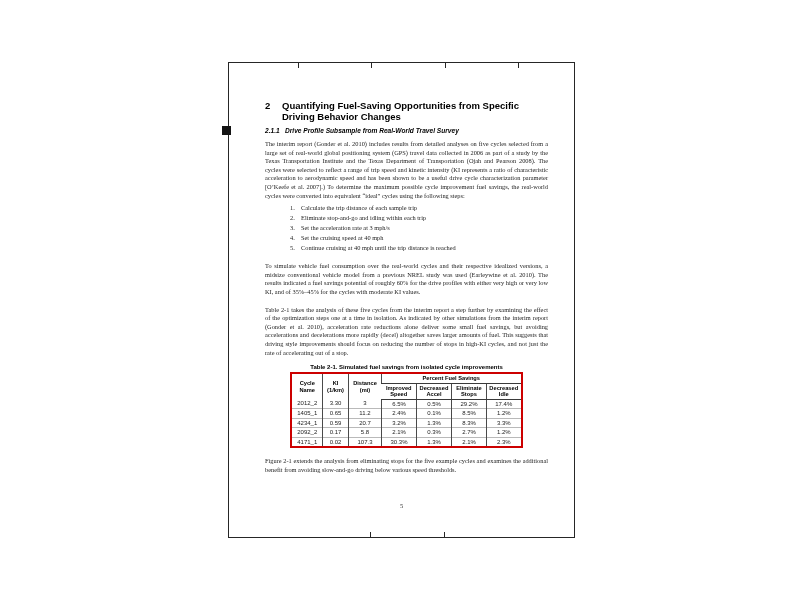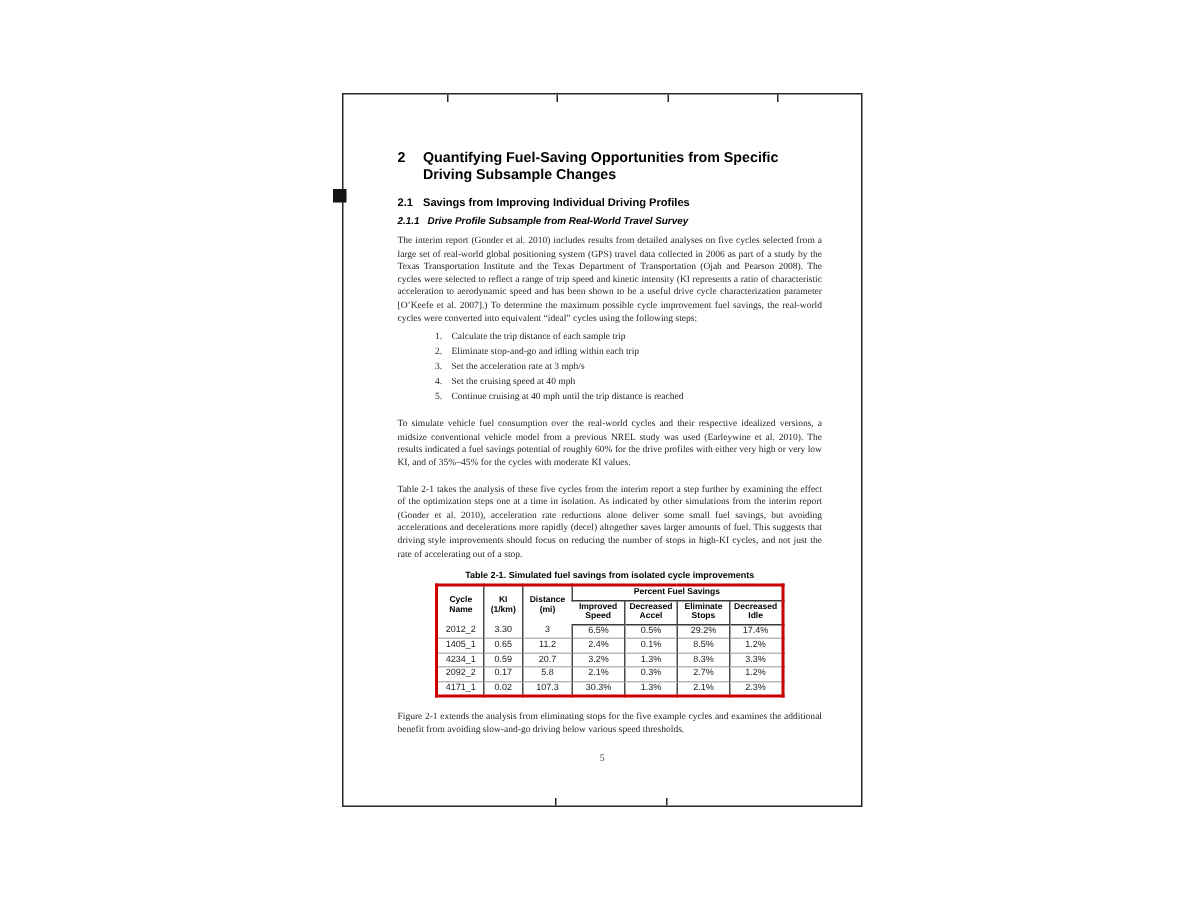--- a/index.html
+++ b/index.html
@@ -60,27 +60,23 @@
   <div class="tick t" style="left:216px"></div>
   <div class="tick t" style="left:289px"></div>
   <div class="tick b" style="left:141px"></div>
   <div class="tick b" style="left:215px"></div>
   <div class="reg-mark"></div>
 
   <div class="content">
 
     <div class="h1">
       <span class="num">2</span>
-      <span>Quantifying Fuel-Saving Opportunities from Specific Driving Subsample Changes</span>
+      <span>Quantifying Fuel-Saving Opportunities from Specific Driving Behavior Changes</span>
     </div>
 
-    <div class="h2">
-      <span class="num">2.1</span>
-      <span>Savings from Improving Individual Driving Profiles</span>
-    </div>
 
     <div class="h3">
       <span class="num">2.1.1</span>
       <span>Drive Profile Subsample from Real-World Travel Survey</span>
     </div>
 
     <div class="para">The interim report (Gonder et al. 2010) includes results from detailed analyses on five cycles selected from a large set of real-world global positioning system (GPS) travel data collected in 2006 as part of a study by the Texas Transportation Institute and the Texas Department of Transportation (Ojah and Pearson 2008). The cycles were selected to reflect a range of trip speed and kinetic intensity (KI represents a ratio of characteristic acceleration to aerodynamic speed and has been shown to be a useful drive cycle characterization parameter [O’Keefe et al. 2007].) To determine the maximum possible cycle improvement fuel savings, the real-world cycles were converted into equivalent “ideal” cycles using the following steps:</div>
 
     <div class="nlist">
       <div class="li">

